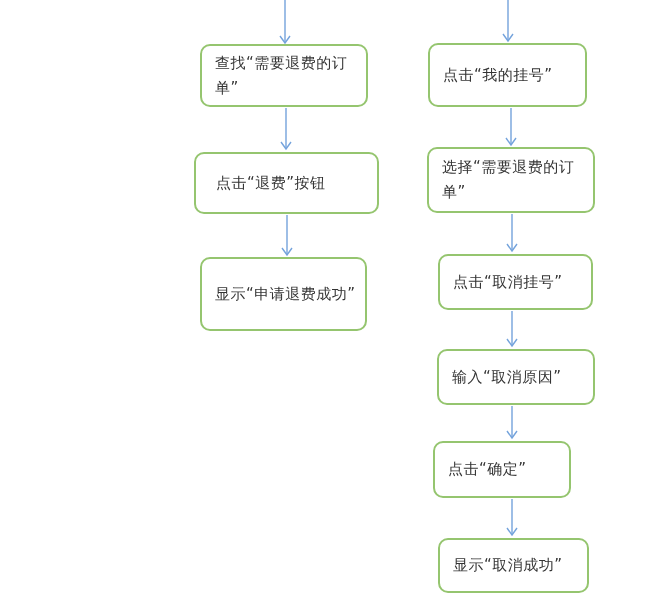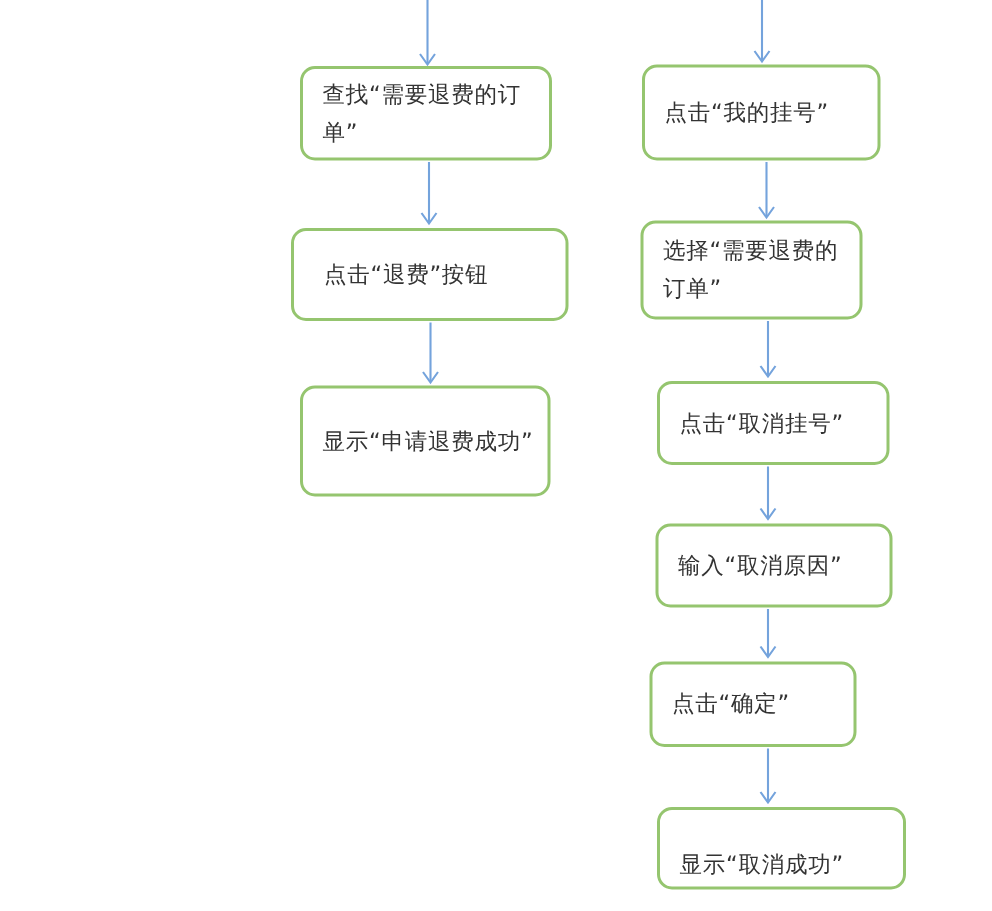--- a/index.html
+++ b/index.html
@@ -39,25 +39,25 @@
     color:var(--text);
     letter-spacing:0.5px;
     word-break:break-word;
   }
   
   .n-l1{left:200px;top:44px;width:168px;height:63px;}
   .n-l2{left:194px;top:152px;width:185px;height:62px;padding-left:20px;}
   .n-l3{left:200px;top:257px;width:167px;height:74px;}
   
   .n-r1{left:428px;top:43px;width:159px;height:64px;}
-  .n-r2{left:427px;top:147px;width:148px;height:66px;}
+  .n-r2{left:427px;top:147px;width:168px;height:66px;}
   .n-r3{left:438px;top:254px;width:155px;height:56px;}
   .n-r4{left:437px;top:349px;width:158px;height:56px;}
   .n-r5{left:433px;top:441px;width:138px;height:57px;}
-  .n-r6{left:438px;top:538px;width:166px;height:55px;align-items:flex-end;}
+  .n-r6{left:438px;top:538px;width:151px;height:55px;}
 </style>
 </head>
 <body>
 
 <div id="canvas">
 
   <svg id="arrow-layer" width="661" height="607" viewBox="0 0 661 607" aria-hidden="true">
     <g>
       <line x1="285" y1="0" x2="285" y2="42"></line>
       <path d="M 280 36 L 285 43 L 290 36"></path>

